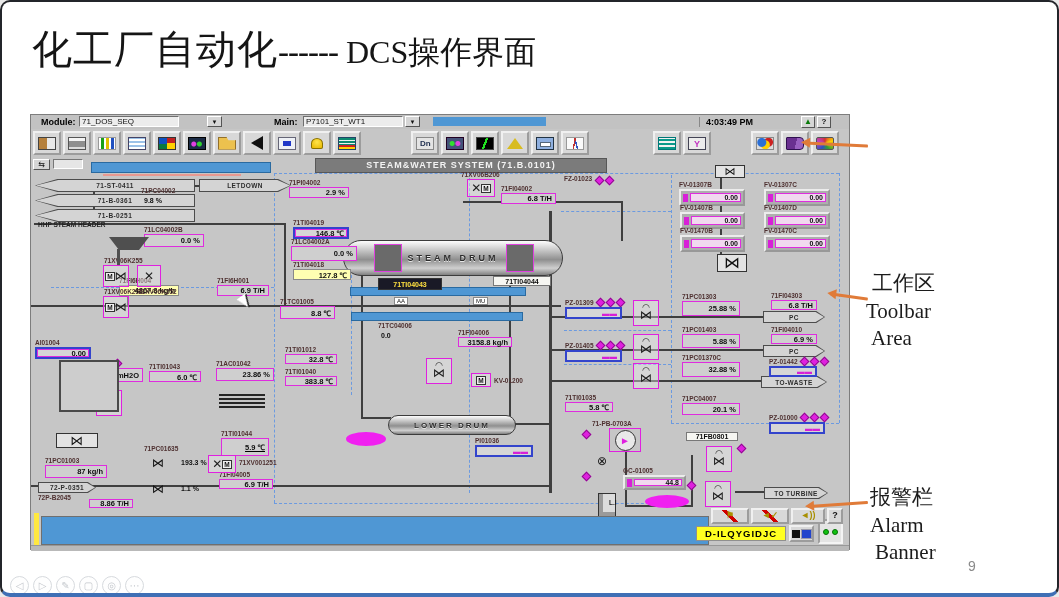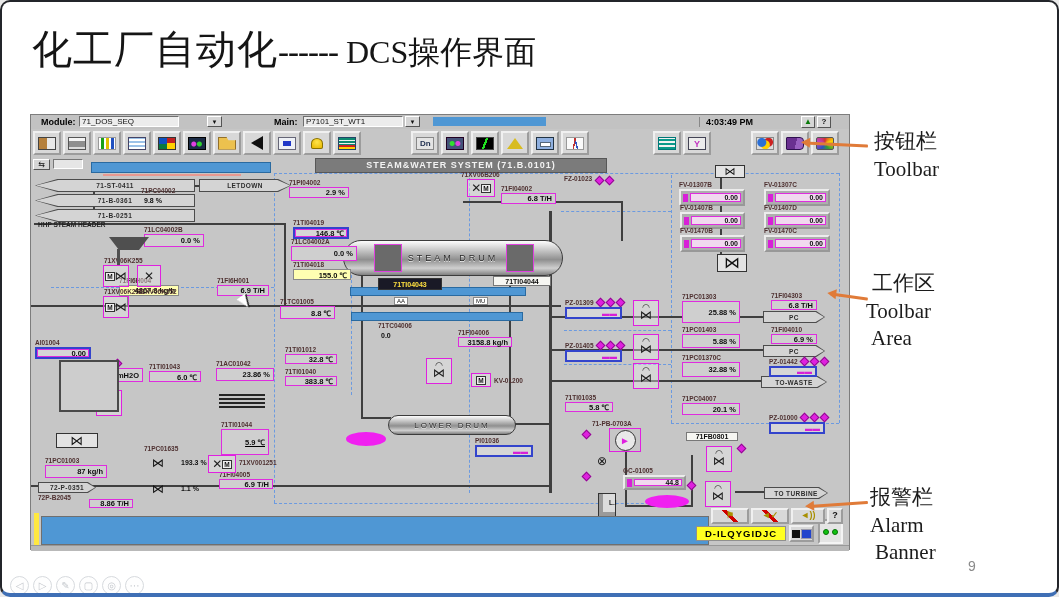--- a/index.html
+++ b/index.html
@@ -51,21 +51,21 @@
 .nav-btn{position:absolute;width:17px;height:11px;background:#d6d6d6;border:1px solid;border-color:#fff #555 #555 #fff;font-size:8px;line-height:9px;text-align:center;box-sizing:border-box;color:#111}
 .nav-box{position:absolute;width:30px;height:10px;background:#e6e6e6;border:1px solid;border-color:#777 #fff #fff #777;box-sizing:border-box}
 .titlebar{position:absolute;left:284px;top:43px;width:292px;height:15px;background:#7b7b7b;border:1px solid #575757;color:#f2f2f2;font-size:9px;font-weight:bold;text-align:center;line-height:13px;letter-spacing:1px;box-sizing:border-box;white-space:nowrap}
 
 .pipe{position:absolute;background:#3f3f3f}
 .bluebar{position:absolute;background:#4f97d4;border:1px solid #2a6aa0;box-sizing:border-box}
 .salmon{position:absolute;background:#e89890}
 .dash-h{position:absolute;border-top:1px dashed #6b9ae0;height:0}
 .dash-v{position:absolute;border-left:1px dashed #6b9ae0;width:0}
 .vessel{position:absolute;background:linear-gradient(180deg,#fdfdfd 0,#8f8f8f 55%,#cfcfcf 80%,#808080);border:1px solid #3c3c3c;border-radius:999px;display:flex;align-items:center;justify-content:center}
-.vessel span{font-size:9px;font-weight:normal;letter-spacing:3px;color:#2c2c2c;text-shadow:0 1px 0 #e8e8e8;white-space:nowrap}
+.vessel span{font-size:9px;font-weight:bold;letter-spacing:3px;color:#2c2c2c;text-shadow:0 1px 0 #e8e8e8;white-space:nowrap}
 .vessel.small span{font-size:8px;letter-spacing:2px}
 .patch{position:absolute;top:3px;bottom:3px;width:26px;background:#6a6a6a;border:1px solid #e040e0}
 .inst{position:absolute}
 .inst .lbl{position:absolute;left:0;top:-8px;font-size:6.5px;font-weight:bold;color:#4e3030;white-space:nowrap;display:flex;align-items:center}
 .box{position:relative;width:100%;height:100%;box-sizing:border-box;font-size:7.5px;font-weight:bold;color:#0d0d0d;display:flex;align-items:center;justify-content:flex-end;padding:0 3px;white-space:nowrap}
 .s-m{border:1px solid #df2cdf;background:#cfcfcf}
 .s-mb{border:2px solid #3344cc;background:#d6d6d6;box-shadow:inset 0 0 0 1px #df2cdf}
 .s-y{border:1px solid #898989;background:#ffffb2}
 .s-w{border:1px solid #787878;background:#f6f6f2;justify-content:center;font-size:7px}
 .s-d{border:1px solid #333;background:#191926;color:#ffe040;justify-content:center;font-size:7px}
@@ -355,21 +355,21 @@
         <div class="inst" style="position: absolute; left: 262px; top: 112px; width: 56px; height: 12px; pointer-events: auto;">
           <div class="lbl">71TI04019</div>
           <div class="box s-mb">146.8 ℃</div>
         </div>
         <div class="inst" style="position: absolute; left: 260px; top: 131px; width: 66px; height: 15px; pointer-events: auto;">
           <div class="lbl">71LC04002A</div>
           <div class="box s-m">0.0 %</div>
         </div>
         <div class="inst" style="position: absolute; left: 262px; top: 154px; width: 58px; height: 11px; pointer-events: auto;">
           <div class="lbl">71TI04018</div>
-          <div class="box s-y">155.0 ℃</div>
+          <div class="box s-y">127.8 ℃</div>
         </div>
         <div class="inst" style="position: absolute; left: 470px; top: 78px; width: 55px; height: 11px; pointer-events: auto;">
           <div class="lbl">71FI04002</div>
           <div class="box s-m">6.8 T/H</div>
         </div>
         <div class="inst" style="position: absolute; left: 347px; top: 163px; width: 64px; height: 12px; pointer-events: auto;">
           <div class="box s-d">71TI04043</div>
         </div>
         <div class="inst" style="position: absolute; left: 462px; top: 161px; width: 58px; height: 10px; pointer-events: auto;">
           <div class="box s-w">71TI04044</div>
@@ -390,21 +390,21 @@
           <div class="lbl">71PC01003</div>
           <div class="box s-m">87 kg/h</div>
         </div>
         <div class="inst" style="position: absolute; left: 58px; top: 384px; width: 44px; height: 9px; pointer-events: auto;">
           <div class="box s-m">8.86 T/H</div>
         </div>
         <div class="inst" style="position: absolute; left: 188px; top: 364px; width: 54px; height: 10px; pointer-events: auto;">
           <div class="lbl">71FI04005</div>
           <div class="box s-m">6.9 T/H</div>
         </div>
-        <div class="inst" style="position: absolute; left: 190px; top: 314px; width: 48px; height: 26px; pointer-events: auto; text-decoration: underline;">
+        <div class="inst" style="position: absolute; left: 190px; top: 323px; width: 48px; height: 18px; pointer-events: auto; text-decoration: underline;">
           <div class="lbl">71TI01044</div>
           <div class="box s-m">5.9 ℃</div>
         </div>
         <div class="inst" style="position: absolute; left: 648px; top: 74px; width: 66px; height: 17px; pointer-events: auto;">
           <div class="lbl">FV-01307B</div>
           <div class="box s-g">
             <div class="g-sq"></div>
             <div class="g-in">0.00</div>
           </div>
         </div>
@@ -444,21 +444,21 @@
           </div>
         </div>
         <div class="inst" style="position: absolute; left: 534px; top: 192px; width: 57px; height: 12px; pointer-events: auto;">
           <div class="lbl">PZ-01309<span class="dia" style="margin-left: 3px;"></span><span class="dia" style="margin-left: 3px;"></span><span class="dia" style="margin-left: 3px;"></span></div>
           <div class="box s-bl">▬▬</div>
         </div>
         <div class="inst" style="position: absolute; left: 534px; top: 235px; width: 57px; height: 12px; pointer-events: auto;">
           <div class="lbl">PZ-01405<span class="dia" style="margin-left: 3px;"></span><span class="dia" style="margin-left: 3px;"></span><span class="dia" style="margin-left: 3px;"></span></div>
           <div class="box s-bl">▬▬</div>
         </div>
-        <div class="inst" style="position: absolute; left: 651px; top: 186px; width: 58px; height: 22px; pointer-events: auto;">
+        <div class="inst" style="position: absolute; left: 651px; top: 186px; width: 58px; height: 15px; pointer-events: auto;">
           <div class="lbl">71PC01303</div>
           <div class="box s-m">25.88 %</div>
         </div>
         <div class="inst" style="position: absolute; left: 651px; top: 219px; width: 58px; height: 14px; pointer-events: auto;">
           <div class="lbl">71PC01403</div>
           <div class="box s-m">5.88 %</div>
         </div>
         <div class="inst" style="position: absolute; left: 651px; top: 247px; width: 58px; height: 15px; pointer-events: auto;">
           <div class="lbl">71PC01370C</div>
           <div class="box s-m">32.88 %</div>
@@ -635,24 +635,20 @@
         <span class="dot"></span>
         <span class="dot"></span>
       </div>
     <div class="bottom-strip"></div>
   <div class="ab-btn ab-strike" style="left: 680px; width: 38px;">⚑</div>
       <div class="ab-btn ab-strike" style="left: 720px; width: 38px;">◄✓</div>
       <div class="ab-btn" style="left: 760px; width: 34px;">◄))</div>
       <div class="ab-btn" style="left: 796px; width: 16px; color: rgb(17, 17, 17);">?</div>
     </div>
 
-  <div class="ann" style="left:872px;top:126px">
-    <div>按钮栏</div>
-    <div>Toolbar</div>
-  </div>
   <div class="ann" style="left:864px;top:268px">
     <div style="padding-left:6px">工作区</div>
     <div>Toolbar</div>
     <div style="padding-left:5px">Area</div>
   </div>
   <div class="ann" style="left:868px;top:482px">
     <div>报警栏</div>
     <div>Alarm</div>
     <div style="padding-left:5px">Banner</div>
   </div>

